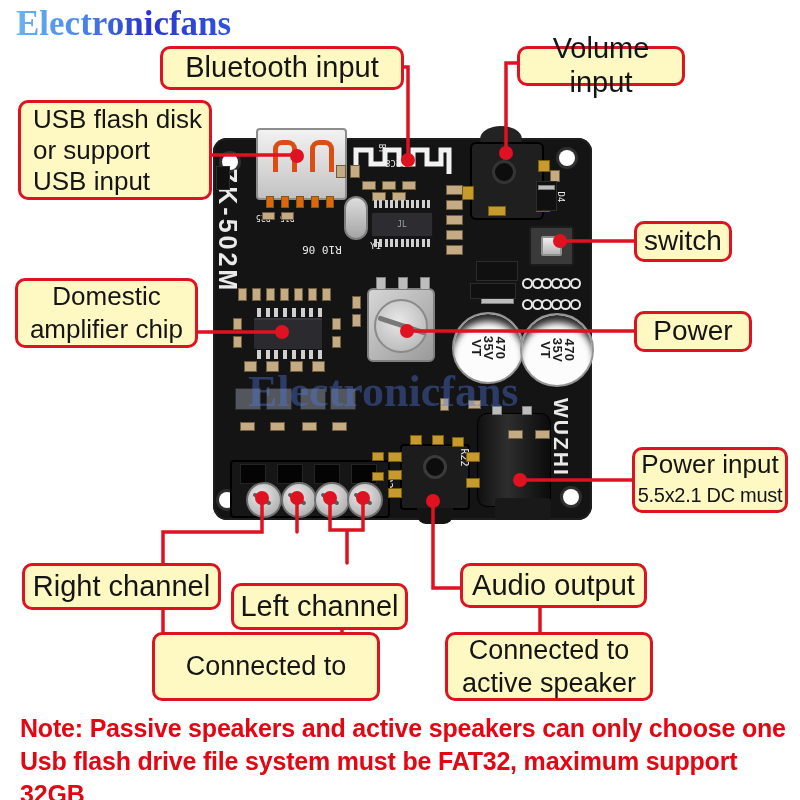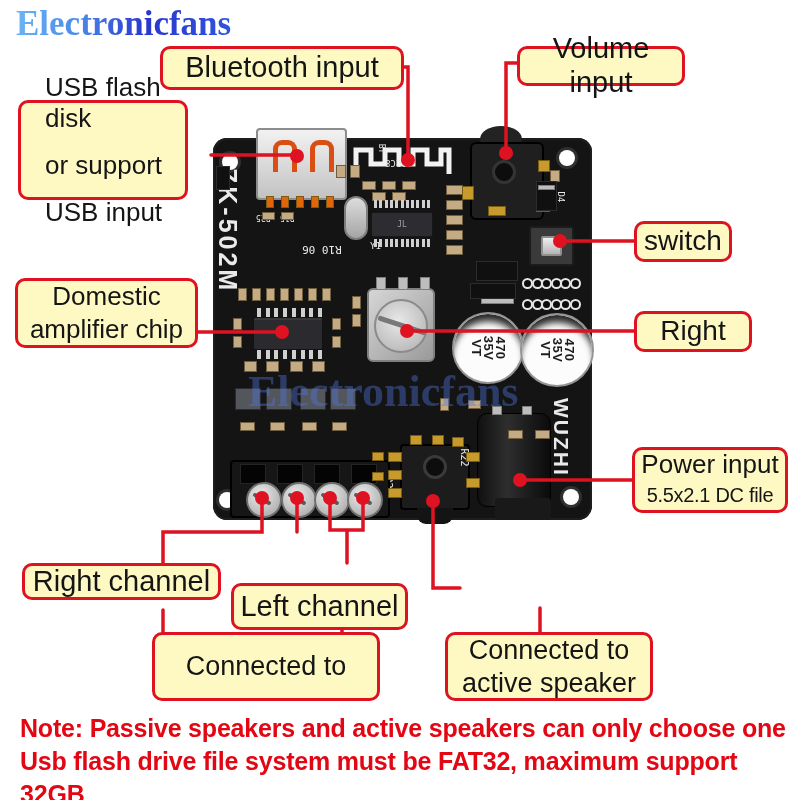--- a/index.html
+++ b/index.html
@@ -178,47 +178,50 @@
         <circle cx="433" cy="501" r="7"></circle>
     </g>
   </svg>
 
   <div class="box" style="left:160px;top:46px;width:244px;height:44px;font-size:29px;">
     <span>Bluetooth input</span>
   </div>
   <div class="box" style="left:517px;top:46px;width:168px;height:40px;font-size:29px;">
     <span>Volume input</span>
   </div>
-  <div class="box" style="left:18px;top:100px;width:170px;height:100px;font-size:26px;line-height:31px;align-items:flex-start;padding-left:24px;text-align:left;gap:16px;">
+  <div class="box" style="left:18px;top:100px;width:194px;height:100px;font-size:26px;line-height:31px;align-items:flex-start;padding-left:12px;text-align:left;">
     <span>USB flash disk</span>
     <span>or support</span>
     <span>USB input</span>
   </div>
   <div class="box" style="left:634px;top:221px;width:98px;height:41px;font-size:28px;">
     <span>switch</span>
   </div>
   <div class="box" style="left:15px;top:278px;width:183px;height:70px;font-size:26px;line-height:33px;">
     <span>Domestic</span>
     <span>amplifier chip</span>
   </div>
   <div class="box" style="left:634px;top:311px;width:118px;height:41px;font-size:28px;">
-    <span>Right</span>
+    <span>Power</span>
   </div>
   <div class="box" style="left:632px;top:447px;width:156px;height:66px;font-size:26px;line-height:31px;">
     <span>Power input</span>
-    <span style="font-size:20px;letter-spacing:-0.3px;">5.5x2.1 DC file</span>
-  </div>
-  <div class="box" style="left:22px;top:563px;width:199px;height:37px;font-size:29px;">
+    <span style="font-size:20px;letter-spacing:-0.3px;">5.5x2.1 DC must</span>
+  </div>
+  <div class="box" style="left:22px;top:563px;width:199px;height:47px;font-size:29px;">
     <span>Right channel</span>
   </div>
   <div class="box" style="left:231px;top:583px;width:177px;height:47px;font-size:29px;">
     <span>Left channel</span>
   </div>
   <div class="box" style="left:152px;top:632px;width:228px;height:69px;font-size:27px;line-height:33px;">
     <span>Connected to</span>
+  </div>
+  <div class="box" style="left:460px;top:563px;width:187px;height:45px;font-size:29px;">
+    <span>Audio output</span>
   </div>
   <div class="box" style="left:445px;top:632px;width:208px;height:69px;font-size:27px;line-height:33px;">
     <span>Connected to</span>
     <span>active speaker</span>
   </div>
 
   <div id="note">
     <div>Note: Passive speakers and active speakers can only choose one</div>
     <div>Usb flash drive file system must be FAT32, maximum support 32GB</div>
   </div>

